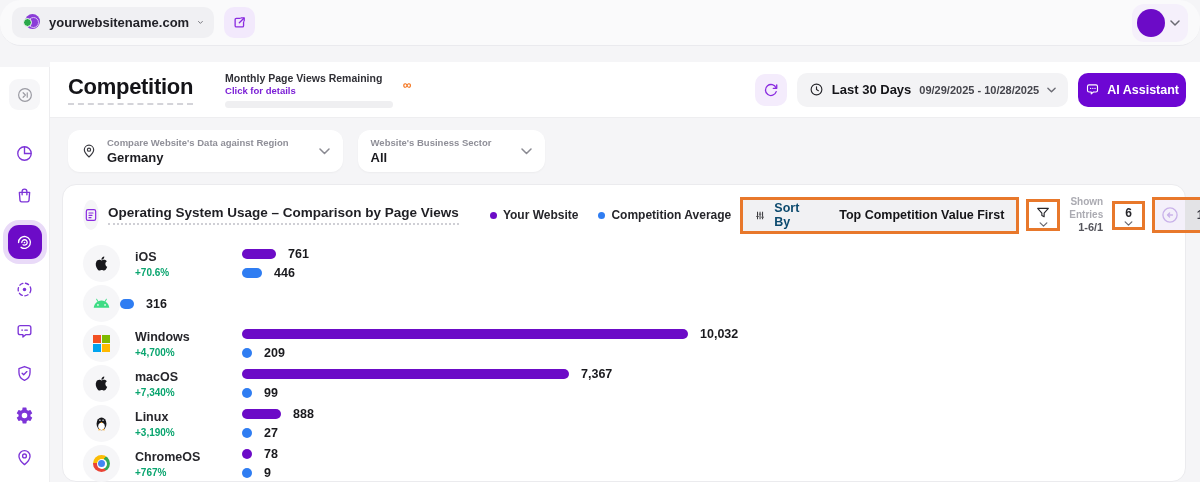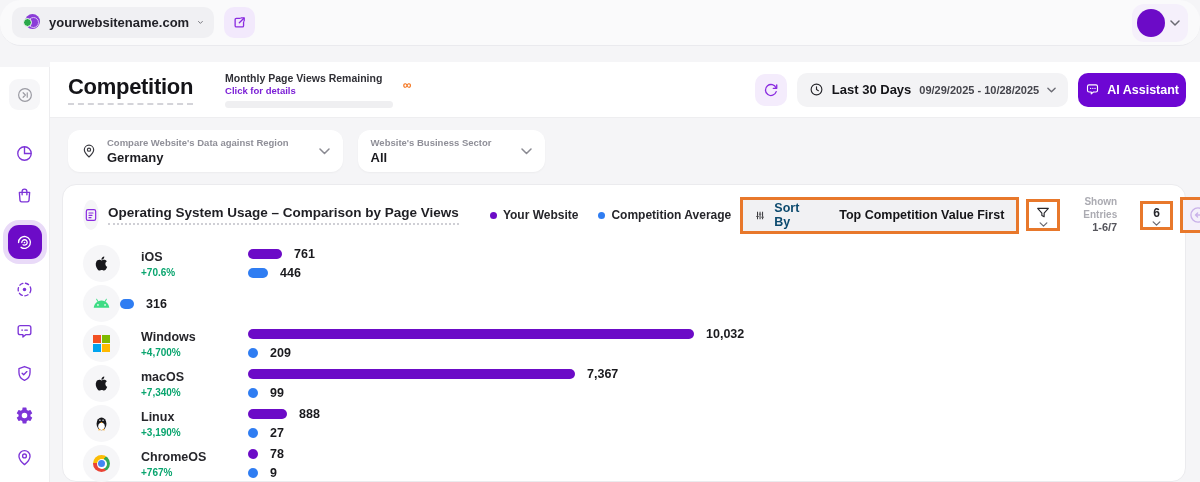--- a/index.html
+++ b/index.html
@@ -55,35 +55,35 @@
   .chart-title { font-size:13.5px; font-weight:700; color:#1F1F24; border-bottom:2px dotted #CFCFD5; padding-bottom:3px; margin-right:22px; white-space:nowrap; }
   .legend { display:flex; gap:20px; align-items:center; }
   .legend-item { display:flex; align-items:center; gap:6px; font-size:12px; font-weight:700; color:#26262B; white-space:nowrap; }
   .legend-dot { width:7px; height:7px; border-radius:50%; }
   .controls { margin-left:auto; display:flex; align-items:center; gap:7px; }
   .annot { border:3px solid #E8782B; display:flex; align-items:center; }
   .sort-pill { background:#F1F1F3; height:31px; display:flex; align-items:center; gap:9px; padding:0 12px; cursor:pointer; }
   .sort-label { font-size:12.5px; font-weight:700; color:#0c4a6e; margin-right:26px; }
   .sort-value { font-size:12.5px; font-weight:700; color:#141418; white-space:nowrap; }
   .funnel-box { flex-direction:column; justify-content:center; padding:3px 6px 1px; gap:1px; background:#fff; cursor:pointer; }
-  .shown { text-align:right; line-height:1.25; margin:0 16px; }
+  .shown { text-align:right; line-height:1.25; margin:0 2px; }
   .shown .s-label { font-size:10px; color:#ABABB2; font-weight:600; }
   .shown .s-value { font-size:11px; color:#55555C; font-weight:600; }
   .six-box { flex-direction:column; justify-content:center; padding:2px 9px 1px; gap:1px; background:#fff; cursor:pointer; }
   .six-box .six { font-size:12px; font-weight:700; color:#26262B; }
   .pager { display:flex; }
   .pg-btn { width:30px; height:30px; display:flex; align-items:center; justify-content:center; cursor:pointer; }
   .pg-prev { background:#F4F0FA; color:#C9B2E9; }
   .pg-num { background:#E3E3E6; font-size:12.5px; font-weight:700; color:#3A3A42; }
 
   
   .rows { padding:5px 0 0 20px; }
   .row { display:flex; align-items:center; height:40px; }
   .os-circle { width:37px; height:37px; border-radius:50%; background:#F6F6F8; display:flex; align-items:center; justify-content:center; flex:0 0 auto; }
-  .os-meta { width:107px; margin-left:21px; flex:0 0 auto; }
+  .os-meta { width:107px; margin-left:15px; flex:0 0 auto; }
   .os-name { font-size:12.5px; font-weight:600; color:#26262B; }
   .os-delta { font-size:10px; font-weight:700; color:#0AA56F; margin-top:3px; }
   .bars { flex:1; display:flex; flex-direction:column; gap:9px; }
   .bar-line { display:flex; align-items:center; gap:12px; height:10px; }
   .bar { height:10px; border-radius:5px; }
   .val { font-size:12.5px; font-weight:600; color:#1A1A1E; }
 
   .win-grid { display:grid; grid-template-columns:8px 8px; grid-template-rows:8px 8px; gap:1px; }
   .chrome-icon { position:relative; width:17px; height:17px; border-radius:50%;
     background:conic-gradient(from 150deg, #EA4335 0 120deg, #FBBC05 120deg 240deg, #34A853 240deg 360deg); }
@@ -279,21 +279,21 @@
           <div class="annot funnel-box" style="border-color: rgb(232, 120, 43);">
             <svg width="16" height="16" viewBox="0 0 24 24" fill="none" stroke="#26262B" stroke-width="1.7" stroke-linejoin="round">
                 <path d="M4 5h16l-6.3 7.2v5.3l-3.4-1.8v-3.5z"></path>
               </svg>
             <svg width="9" height="5" viewBox="0 0 10 6">
                 <path d="M1 1l4 4 4-4" fill="none" stroke="#6A6A72" stroke-width="1.5" stroke-linecap="round" stroke-linejoin="round"></path>
               </svg>
           </div>
           <div class="shown">
             <div class="s-label">Shown Entries</div>
-            <div class="s-value">1-6/7</div>
+            <div class="s-value">1-6/1</div>
           </div>
           <div class="annot six-box" style="border-color: rgb(232, 120, 43);">
             <span class="six">6</span>
             <svg width="9" height="5" viewBox="0 0 10 6">
                 <path d="M1 1l4 4 4-4" fill="none" stroke="#6A6A72" stroke-width="1.5" stroke-linecap="round" stroke-linejoin="round"></path>
               </svg>
           </div>
           <div class="annot" style="border-color: rgb(232, 120, 43);">
             <div class="pager">
               <div class="pg-btn pg-prev">

